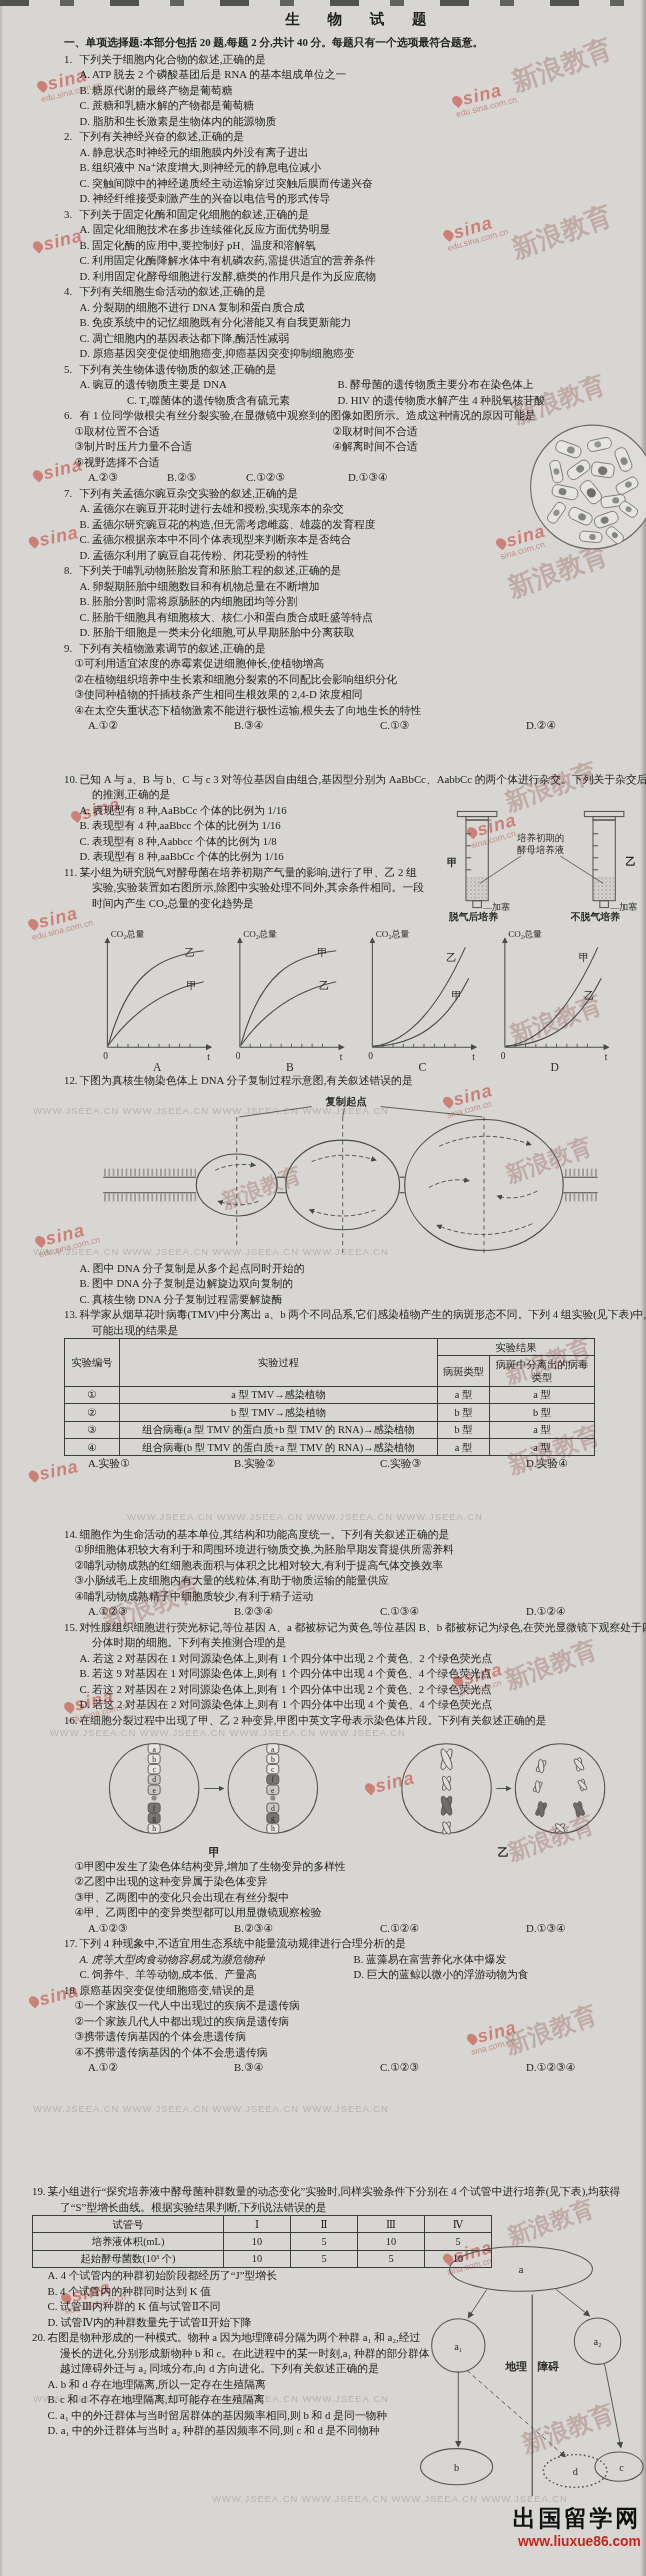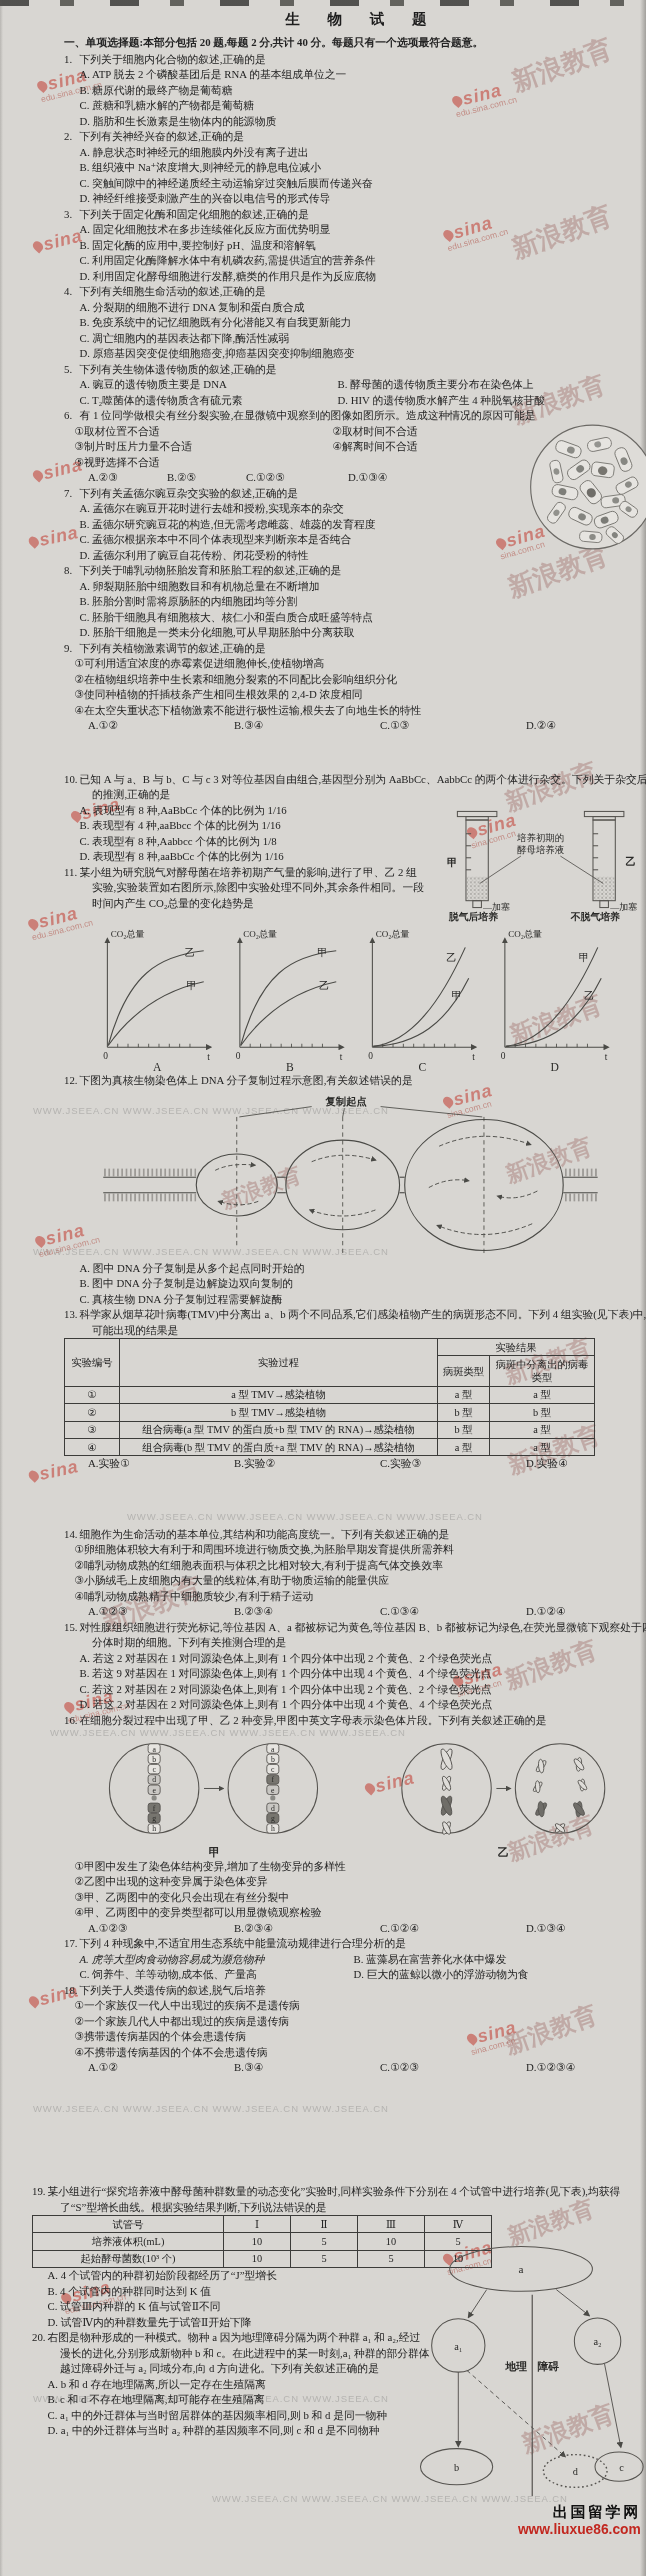--- a/index.html
+++ b/index.html
@@ -34,32 +34,32 @@
   .q{font-size:10.8px;line-height:15.5px;}
   .stem{padding-left:28px;text-indent:-28px;}
   .qnum{display:inline-block;min-width:15.5px;text-indent:0;}
   .opt{margin-left:15.5px;}
   .item{margin-left:10.3px;}
   .pair-row{margin-left:10.3px;}
   .pair-row span{display:inline-block;}
   .cols2 span{display:inline-block;}
   .opt-row{display:flex;margin-left:24px;}
   .opt-row span{display:inline-block;width:146px;flex:0 0 auto;}
-  .opt-row.tight span{width:79px;font-family:Liberation Serif, serif;}
+  .opt-row.tight span{width:79px;}
   .opt-row.tight span:nth-child(3){width:102px;}
   .sp1{height:38px;}
   .sp2{height:55px;}
   .fig{display:block;}
   table{border-collapse:collapse;background:transparent;}
   th,td{border:0.9px solid #3c3c3a;font-size:10.3px;padding:1.7px 4.3px;text-align:center;
         font-weight:normal;line-height:13px;}
   .q20block{width:398px;}
   .fig-q20{position:absolute;left:405px;top:2236px;z-index:1;}
   .footer{position:absolute;top:2503px;right:5.2px;text-align:right;z-index:2;}
-  .footer .site{font-size:15px;font-weight:bold;letter-spacing:2.6px;color:#111;
+  .footer .site{font-size:23px;font-weight:bold;letter-spacing:2.6px;color:#111;
         font-family:"Liberation Sans","DejaVu Sans",sans-serif;}
   .footer .url{font-size:13.8px;font-weight:bold;color:#c2271f;
         font-family:"Liberation Sans","DejaVu Sans",sans-serif;}
   svg text{font-family:"Liberation Serif","DejaVu Serif","DejaVu Sans",serif;fill:#2a2a28;}
 </style>
 </head>
 <body>
 
 <div class="page">
   <div class="scan-top"></div>
@@ -138,21 +138,21 @@
     <div class="q">
         <div class="stem"><span class="qnum">4.</span><span>下列有关细胞生命活动的叙述,正确的是</span></div>
         <div class="opt">A. 分裂期的细胞不进行 DNA 复制和蛋白质合成</div>
         <div class="opt">B. 免疫系统中的记忆细胞既有分化潜能又有自我更新能力</div>
         <div class="opt">C. 凋亡细胞内的基因表达都下降,酶活性减弱</div>
         <div class="opt">D. 原癌基因突变促使细胞癌变,抑癌基因突变抑制细胞癌变</div>
       </div>
     <div class="q">
         <div class="stem"><span class="qnum">5.</span><span>下列有关生物体遗传物质的叙述,正确的是</span></div>
         <div class="opt cols2"><span style="width: 258px;">A. 豌豆的遗传物质主要是 DNA</span><span>B. 酵母菌的遗传物质主要分布在染色体上</span></div>
-        <div class="opt cols2"><span style="width: 258px;">C. T₂噬菌体的遗传物质含有硫元素</span><span>D. HIV 的遗传物质水解产生 4 种脱氧核苷酸</span></div>
+        <div class="opt cols2"><span style="width: 258px; text-align: center;">C. T₂噬菌体的遗传物质含有硫元素</span><span>D. HIV 的遗传物质水解产生 4 种脱氧核苷酸</span></div>
       </div>
     <div class="q">
         <div class="stem"><span class="qnum">6.</span><span>有 1 位同学做根尖有丝分裂实验,在显微镜中观察到的图像如图所示。造成这种情况的原因可能是</span></div>
         <svg id="fig-q6c" class="fig" width="131" height="134" viewBox="0 0 152 156" style="float:right;margin:-3.4px 1.7px 1.7px 6.9px">
       <circle cx="76" cy="78" r="72" fill="#dedcd8" stroke="#6b6965" stroke-width="1.3"></circle>
       <g stroke="#76746f" stroke-width="1" fill="#e6e4e0">
         <g transform="translate(48,34) rotate(20)">
               <rect x="-15" y="-7" width="30" height="14" rx="6"></rect>
               <ellipse cx="3" cy="0" rx="4.5" ry="4" fill="#8b8b86" stroke="none"></ellipse>
             </g>
@@ -641,21 +641,21 @@
           <span>C.①②④</span>
           <span>D.①③④</span>
         </div>
       </div>
     <div class="q">
         <div class="stem"><span class="qnum">17.</span><span>下列 4 种现象中,不适宜用生态系统中能量流动规律进行合理分析的是</span></div>
         <div class="opt cols2"><span style="width: 274px; font-style: italic;">A. 虎等大型肉食动物容易成为濒危物种</span><span>B. 蓝藻易在富营养化水体中爆发</span></div>
         <div class="opt cols2"><span style="width: 274px;">C. 饲养牛、羊等动物,成本低、产量高</span><span>D. 巨大的蓝鲸以微小的浮游动物为食</span></div>
       </div>
     <div class="q">
-        <div class="stem"><span class="qnum">18.</span><span>下列关于人类遗传病的叙述,脱气后培养</span></div>
+        <div class="stem"><span class="qnum">18.</span><span>原癌基因突变促使细胞癌变,错误的是</span></div>
         <div class="item">①一个家族仅一代人中出现过的疾病不是遗传病</div>
         <div class="item">②一个家族几代人中都出现过的疾病是遗传病</div>
         <div class="item">③携带遗传病基因的个体会患遗传病</div>
         <div class="item">④不携带遗传病基因的个体不会患遗传病</div>
         <div class="opt-row">
           <span>A.①②</span>
           <span>B.③④</span>
           <span>C.①②③</span>
           <span>D.①②③④</span>
         </div>

